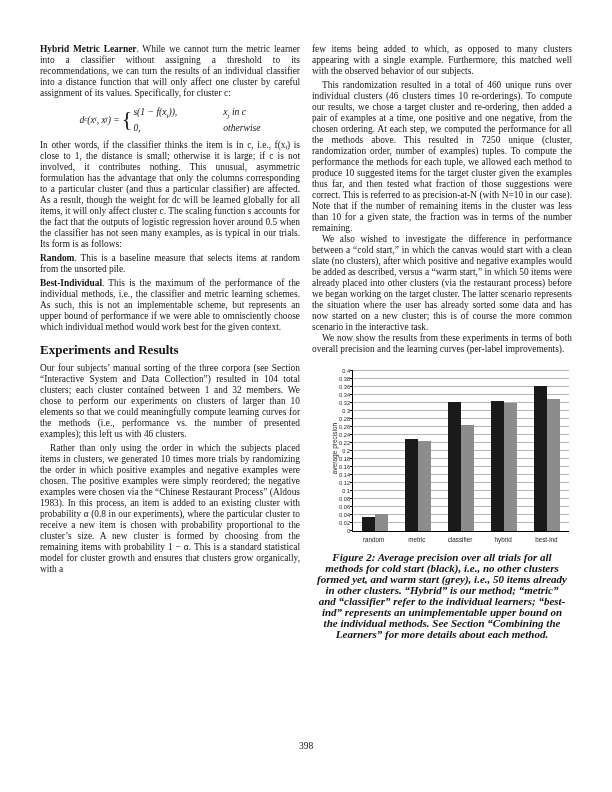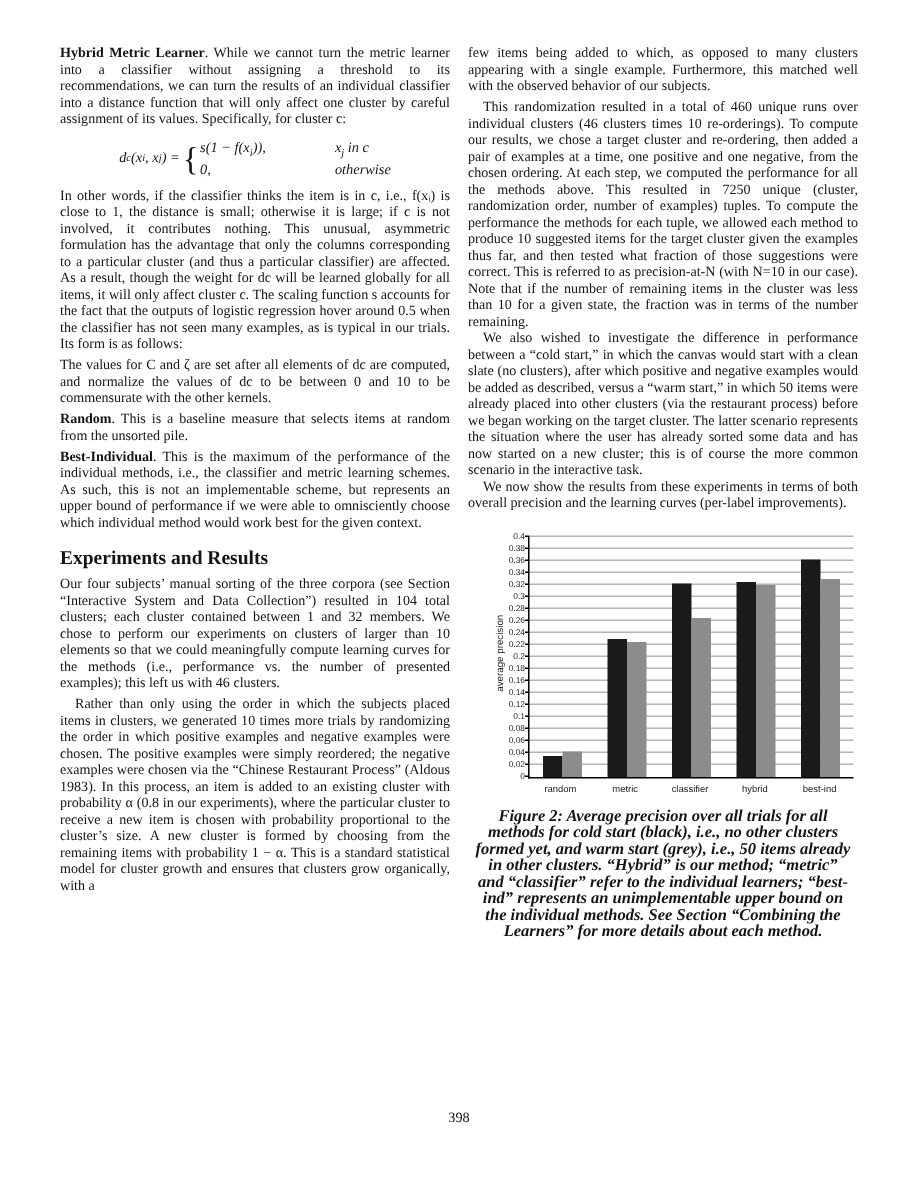--- a/index.html
+++ b/index.html
@@ -1,21 +1,21 @@
 <!DOCTYPE html>
 <html><head>
 <meta charset="utf-8">
 <style>
   html,body{margin:0;padding:0;background:#e8e8e8;}
   .page{
     position:relative;width:612px;height:792px;background:#ffffff;
     font-family:"Liberation Serif", serif;color:#141414;overflow:hidden;
     margin:0 auto;box-shadow:0 0 4px rgba(0,0,0,.3);
   }
-  .col{position:absolute;top:31px;width:260px;font-size:9.4px;line-height:11px;text-align:justify;}
+  .col{position:absolute;top:44px;width:260px;font-size:9.4px;line-height:11px;text-align:justify;}
   .col-left{left:40px;}
   .col-right{left:312px;}
   .body-p{margin:0 0 3px 0;}
   .body-p.indent{text-indent:10px;margin:0;}
   .body-p b{font-weight:bold;}
   .formula{margin:7px 0 7px 0;text-align:center;font-style:italic;}
   .eq{display:inline-flex;align-items:center;justify-content:center;font-size:9.6px;}
   .eq sub{font-size:7px;font-style:italic;}
   .brace{font-size:22px;font-style:normal;font-weight:400;margin:0 1px 0 2px;line-height:20px;}
   .cases,.conds{display:inline-flex;flex-direction:column;text-align:left;line-height:11px;}
@@ -62,21 +62,20 @@
           <span class="conds">
             <span><span>x</span><sub>j</sub><span> in c</span></span>
             <span>otherwise</span>
           </span>
         </span>
     </div>
 
     <p class="body-p">In other words, if the classifier thinks the item is in c, i.e., f(xᵢ) is close to 1, the distance is small; otherwise it is large; if c is not involved, it contributes nothing. This unusual, asymmetric formulation has the advantage that only the columns corresponding to a particular cluster (and thus a particular classifier) are affected. As a result, though the weight for dc will be learned globally for all items, it will only affect cluster c. The scaling function s accounts for the fact that the outputs of logistic regression hover around 0.5 when the classifier has not seen many examples, as is typical in our trials. Its form is as follows:</p>
 
 
-    <p class="body-p">The values for C and ζ are set after all elements of dc are computed, and normalize the values of dc to be between 0 and 10 to be commensurate with the other kernels.</p>
 
     <p class="body-p"><b>Random</b><span>. This is a baseline measure that selects items at random from the unsorted pile.</span></p>
 
     <p class="body-p"><b>Best-Individual</b><span>. This is the maximum of the performance of the individual methods, i.e., the classifier and metric learning schemes.  As such, this is not an implementable scheme, but represents an upper bound of performance if we were able to omnisciently choose which individual method would work best for the given context.</span></p>
 
     <h2 class="section-heading">Experiments and Results</h2>
 
     <p class="body-p">Our four subjects’ manual sorting of the three corpora (see Section “Interactive System and Data Collection”) resulted in 104 total clusters; each cluster contained between 1 and 32 members. We chose to perform our experiments on clusters of larger than 10 elements so that we could meaningfully compute learning curves for the methods (i.e., performance vs. the number of presented examples); this left us with 46 clusters.</p>
 
     <p class="body-p indent">Rather than only using the order in which the subjects placed items in clusters, we generated 10 times more trials by randomizing the order in which positive examples and negative examples were chosen. The positive examples were simply reordered; the negative examples were chosen via the “Chinese Restaurant Process” (Aldous 1983).  In this process, an item is added to an existing cluster with probability α (0.8 in our experiments), where the particular cluster to receive a new item is chosen with probability proportional to the cluster’s size. A new cluster is formed by choosing from the remaining items with probability 1 − α. This is a standard statistical model for cluster growth and ensures that clusters grow organically, with a</p>

